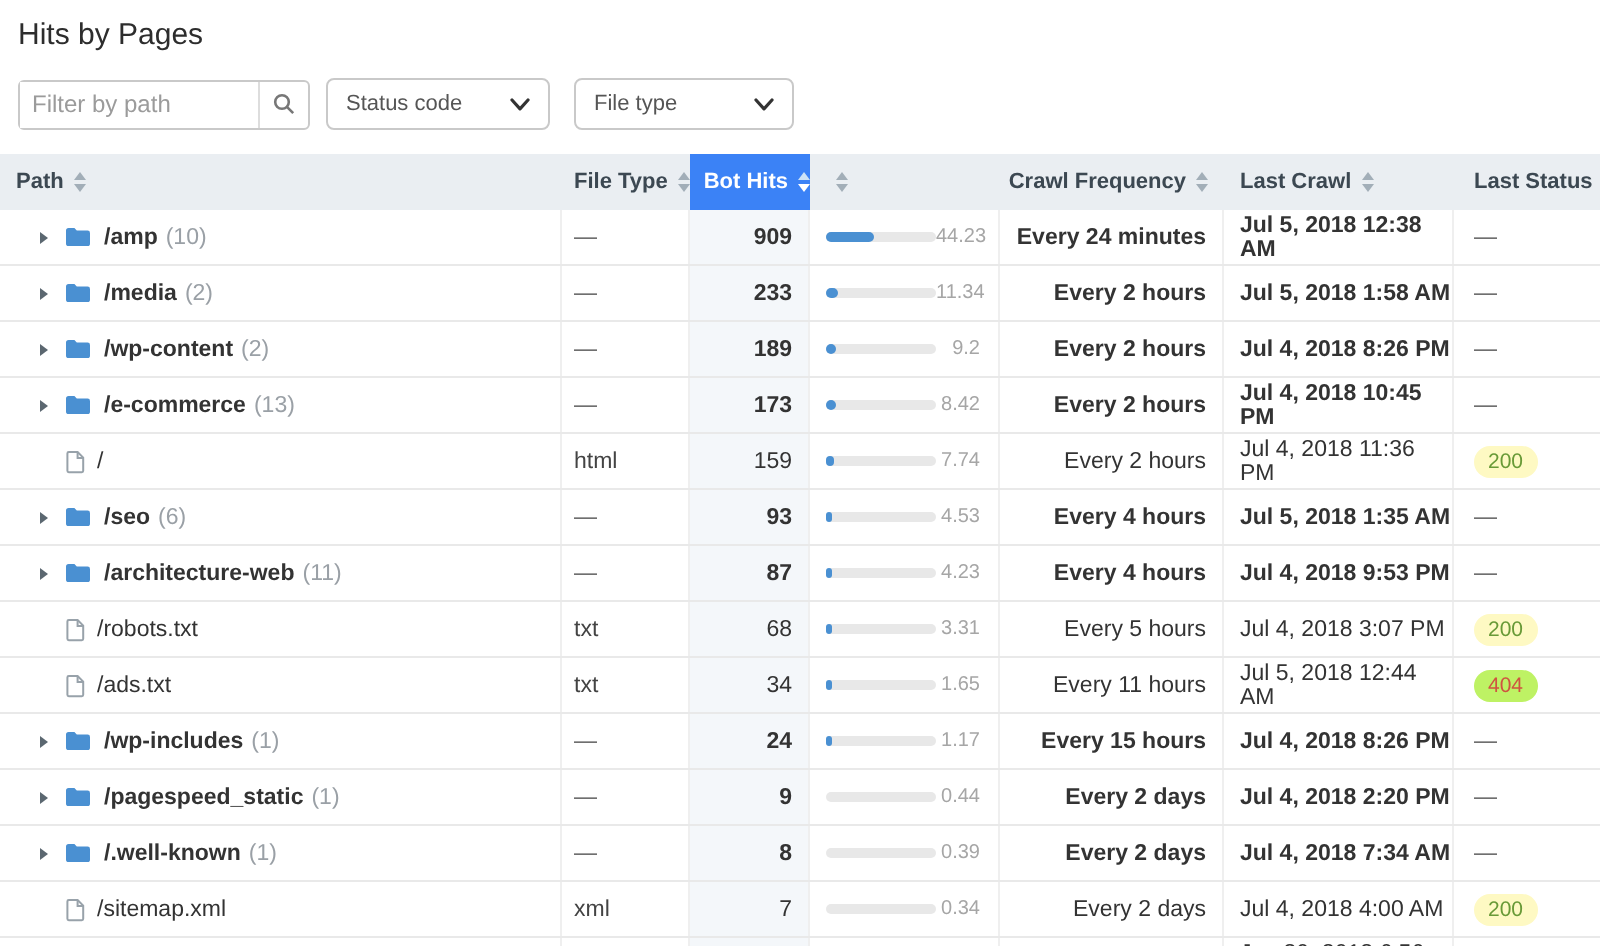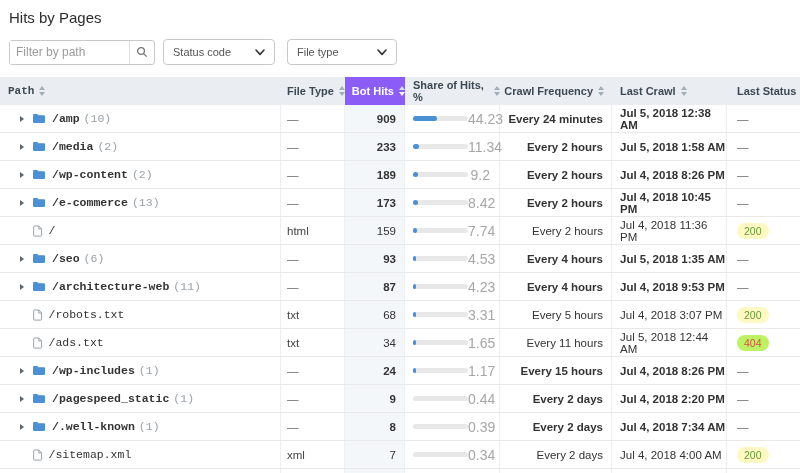--- a/index.html
+++ b/index.html
@@ -24,51 +24,51 @@
             padding: 0 9px; font-size: 11px; color: #555; cursor: pointer; }
   .select.status { width: 112px; margin-left: 8px; }
   .select.ftype  { width: 110px; margin-left: 12px; }
 
   
   .table { margin-top: 12px; width: 800px; font-size: 11.5px; }
   .tr { display: flex; align-items: stretch; height: 28px; }
   .thead { background: #eaeef2; font-weight: 700; font-size: 11px; color: #3c4852; }
   .cell { display: flex; align-items: center; }
 
-  .col-path   { width: 281px; padding-left: 20px; font-family: Liberation Mono, monospace; }
+  .col-path   { width: 281px; padding-left: 20px; }
   .col-ftype  { width: 64px;  padding-left: 6px; }
   .col-hits   { width: 60px;  justify-content: flex-end; padding-right: 8px; }
   .col-share  { width: 95px; }
   .col-freq   { width: 112px; justify-content: flex-end; padding-right: 8px; }
   .col-crawl  { width: 115px; padding-left: 8px; }
   .col-status { flex: 1; padding-left: 10px; }
 
   .thead .col-path { padding-left: 8px; }
-  .thead .col-hits { background: #8b5cf6; color: #fff; padding-right: 0; }
+  .thead .col-hits { background: #3b82f6; color: #fff; padding-right: 0; }
 
   .tbody .tr { border-bottom: 1px solid #e9e9e9; }
   .tbody .cell { border-right: 1px solid #efefef; }
   .tbody .cell:last-child { border-right: 0; }
   .tbody .col-hits { background: #f4f7fa; color: #333; }
 
   .tr.folder .path-name, .tr.folder .hits-val, .tr.folder .freq-val, .tr.folder .crawl-val { font-weight: 700; }
 
   .caret { width: 0; height: 0; border-top: 3.5px solid transparent; border-bottom: 3.5px solid transparent;
            border-left: 4.5px solid #5b6770; margin-right: 8px; flex: none; cursor: pointer; }
   .caret-spacer { width: 12.5px; flex: none; }
   .rowicon { flex: none; margin-right: 6px; display: flex; align-items: center; }
   .path-name { color: #333; white-space: nowrap; }
   .count { color: #9aa0a6; margin-left: 4px; font-weight: 400; }
 
   .dash { color: #666; }
   .ftype-val { color: #444; }
 
   .bar-track { width: 55px; height: 5px; border-radius: 3px; background: #e8e8e8; margin-left: 8px; flex: none; position: relative; }
   .bar-fill { position: absolute; left: 0; top: 0; height: 5px; border-radius: 3px; background: #4a90d2; }
-  .share-val { flex: 1; text-align: right; padding-right: 9px; color: #a6a6a6; font-size: 14px; }
+  .share-val { flex: 1; text-align: right; padding-right: 9px; color: #a6a6a6; font-size: 10px; }
 
   .badge { display: inline-block; min-width: 28px; text-align: center; padding: 2px 7px;
            border-radius: 9px; font-size: 10.5px; font-weight: 400; }
   .badge.ok  { background: #fef9c3; color: #699a37; }
   .badge.err { background: #bef264; color: #cf5540; }
 
   .sorticon { display: inline-flex; flex-direction: column; margin-left: 5px; }
   .sorticon i { display: block; width: 0; height: 0;
                 border-left: 3.5px solid transparent; border-right: 3.5px solid transparent; }
   .sorticon .up { border-bottom: 4px solid #a2aeb8; margin-bottom: 2px; }
@@ -124,21 +124,20 @@
           </span>
       </div>
       <div class="cell col-hits th-active">
         <span>Bot Hits</span>
         <span class="sorticon">
             <i class="up"></i>
             <i class="dn"></i>
           </span>
       </div>
       <div class="cell col-share" style="padding-left:8px;">
-        <span>Share of Hits, %</span>
         <span class="sorticon">
             <i class="up"></i>
             <i class="dn"></i>
           </span>
       </div>
       <div class="cell col-freq">
         <span>Crawl Frequency</span>
         <span class="sorticon">
             <i class="up"></i>
             <i class="dn"></i>

